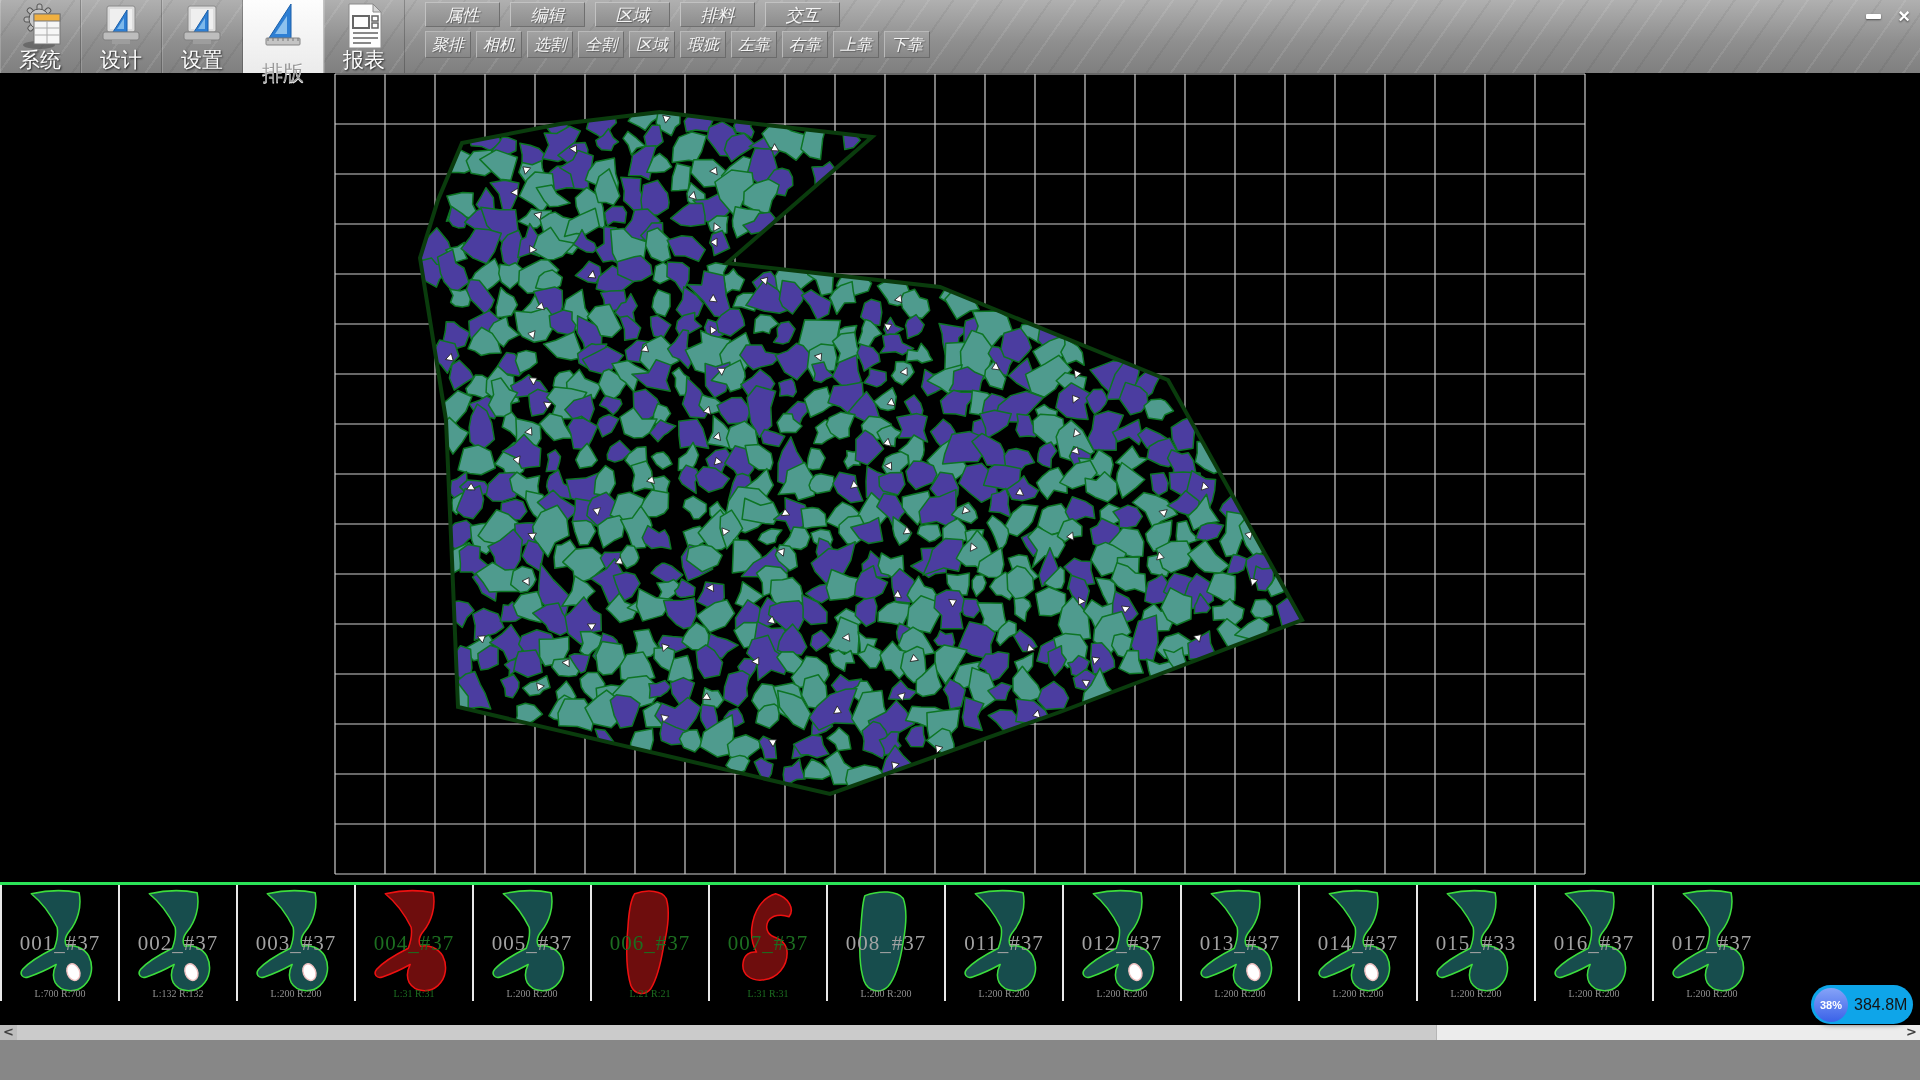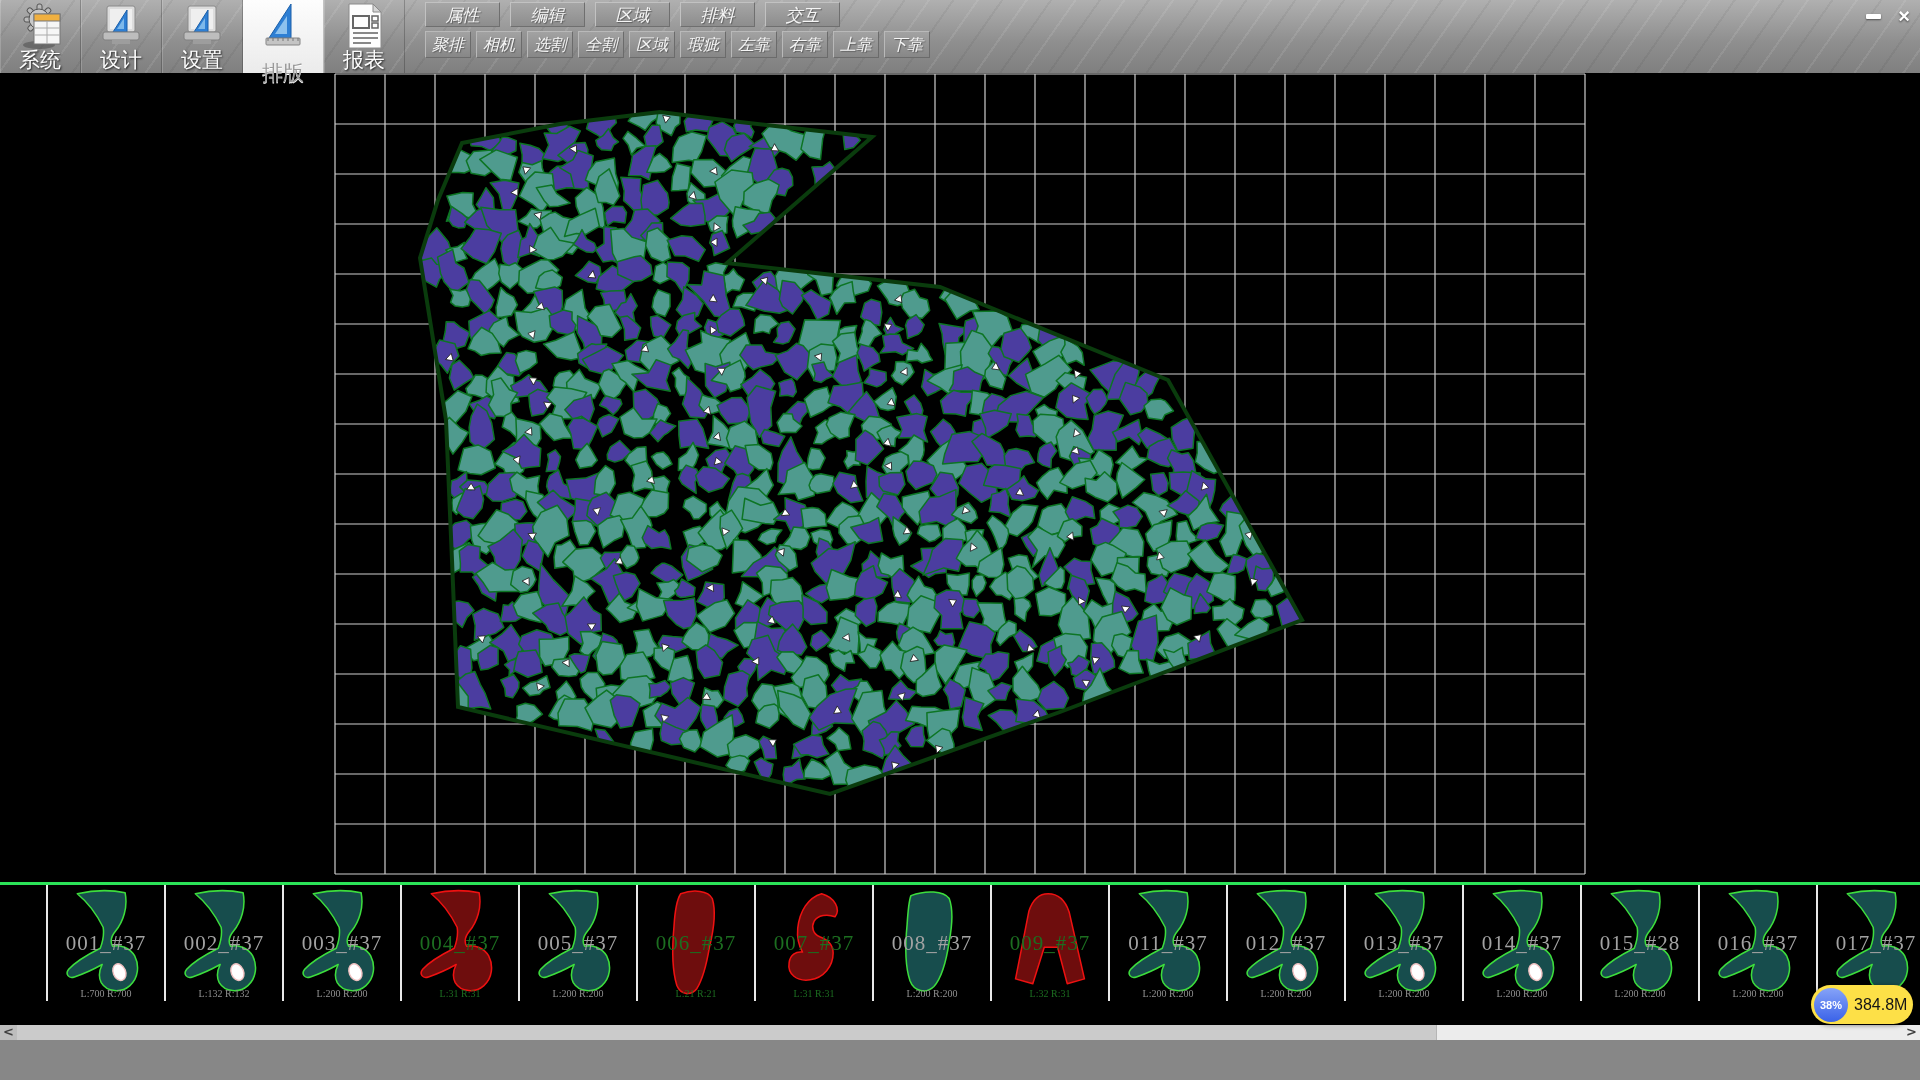--- a/index.html
+++ b/index.html
@@ -33,41 +33,41 @@
   .win-btn{width:26px;height:24px;display:flex;align-items:center;justify-content:center;
     color:#fff;font-size:20px;font-weight:bold;text-shadow:0 1px 2px rgba(0,0,0,.6);cursor:default;}
   .win-btn .minbar{display:block;width:15px;height:5px;background:#fff;border-radius:1px;box-shadow:0 1px 2px rgba(0,0,0,.5);}
 
   
   .canvas{position:absolute;left:0;top:73px;width:1920px;height:809px;background:#000;}
   .canvas svg{position:absolute;left:0;top:0;}
 
   
   .thumb-strip{position:absolute;left:0;top:882px;width:1920px;height:121px;background:#000;
-    border-top:3px solid #2be358;box-sizing:border-box;overflow:hidden;padding-left:46px;}
+    border-top:3px solid #2be358;box-sizing:border-box;overflow:hidden;}
   .cells{display:flex;height:118px;}
   .cell{position:relative;flex:0 0 118px;width:118px;height:116px;border-left:2px solid #e9e9e9;box-sizing:border-box;}
   .cell .shape-box{position:absolute;left:8px;top:3px;width:100px;height:110px;}
   .cell .id{position:absolute;top:46px;left:0;width:100%;text-align:center;
     font-family:"Liberation Serif",serif;font-size:21px;color:#a2a2a2;letter-spacing:1px;z-index:2;}
   .cell .lr{position:absolute;bottom:2px;left:0;width:100%;text-align:center;
     font-family:"Liberation Serif",serif;font-size:10px;color:#8f8f8f;z-index:2;}
   .cell.red .id,.cell.red .lr{color:#1c6e20;}
 
   
   .hscroll{position:absolute;left:0;top:1025px;width:1920px;height:15px;background:#ececec;}
   .hthumb{position:absolute;left:17px;top:0;width:1420px;height:15px;background:#cbcbcb;border-right:1px solid #b5b5b5;box-sizing:border-box;}
   .harrow{position:absolute;top:0;width:17px;height:15px;text-align:center;line-height:14px;
     font-size:13px;font-weight:bold;color:#3f3f3f;font-family:"DejaVu Sans",sans-serif;}
   .harrow.left{left:0;background:#bdbdbd;}
   .harrow.right{right:0;}
   .statusbar{position:absolute;left:0;top:1040px;width:1920px;height:40px;background:#878787;}
 
   
-  .pill{position:absolute;left:1811px;top:985px;width:102px;height:39px;background:#fde047;
+  .pill{position:absolute;left:1811px;top:985px;width:102px;height:39px;background:#0ea5e9;
     border-radius:20px;box-shadow:0 1px 5px rgba(0,0,0,.5);display:flex;align-items:center;z-index:9;}
   .pill-circle{width:34px;height:34px;margin-left:3px;border-radius:50%;
     background:linear-gradient(#86a3f8,#3a62e8);color:#fff;font-size:11px;font-weight:bold;
     display:flex;align-items:center;justify-content:center;}
   .pill-size{font-size:16px;color:#151515;margin-left:6px;text-align:right;}
 </style>
 </head>
 <body>
 
 <div class="app">
@@ -963,27 +963,20 @@
           <div class="id">007_#37</div>
           <div class="lr">L:31 R:31</div>
         </div>
         <div class="cell">
           <div class="shape-box"><svg width="100" height="110" viewBox="0 0 100 115">
               <path d="M28,8 C44,2 62,3 68,11 C72,22 71,40 68,56 C65,76 60,94 52,103 C44,111 31,108 27,97 C22,82 22,58 24,38 C25,22 26,13 28,8 Z" fill="#174d4d" stroke="#3ddd3d" stroke-width="1.6" stroke-linejoin="round"></path>
             </svg></div>
           <div class="id">008_#37</div>
           <div class="lr">L:200 R:200</div>
         </div>
-        <div class="cell red">
-          <div class="shape-box"><svg width="100" height="110" viewBox="0 0 100 115">
-              <path d="M48,6 C58,6 66,13 70,25 L86,95 L68,100 L58,62 L44,62 L32,100 L14,95 L28,24 C32,12 39,6 48,6 Z" fill="#6e0d0d" stroke="#ee1111" stroke-width="1.6" stroke-linejoin="round"></path>
-            </svg></div>
-          <div class="id">009_#37</div>
-          <div class="lr">L:32 R:31</div>
-        </div>
         <div class="cell">
           <div class="shape-box"><svg width="100" height="110" viewBox="0 0 100 115">
               <path d="M20,6 C38,2 56,2 70,5 C73,20 68,35 60,45 C55,51 54,56 57,61 C66,59 75,63 80,71 C85,81 84,94 75,102 C66,110 51,109 45,99 C42,93 43,86 46,80 C37,85 26,90 17,93 C11,95 7,90 11,85 C20,75 34,68 44,63 C47,55 48,47 47,41 C41,29 31,15 20,6 Z" fill="#174d4d" stroke="#3ddd3d" stroke-width="1.6" stroke-linejoin="round"></path>
             </svg></div>
           <div class="id">011_#37</div>
           <div class="lr">L:200 R:200</div>
         </div>
         <div class="cell">
           <div class="shape-box"><svg width="100" height="110" viewBox="0 0 100 115">
               <path d="M20,6 C38,2 56,2 70,5 C73,20 68,35 60,45 C55,51 54,56 57,61 C66,59 75,63 80,71 C85,81 84,94 75,102 C66,110 51,109 45,99 C42,93 43,86 46,80 C37,85 26,90 17,93 C11,95 7,90 11,85 C20,75 34,68 44,63 C47,55 48,47 47,41 C41,29 31,15 20,6 Z" fill="#174d4d" stroke="#3ddd3d" stroke-width="1.6" stroke-linejoin="round"></path>
@@ -1005,21 +998,21 @@
               <path d="M20,6 C38,2 56,2 70,5 C73,20 68,35 60,45 C55,51 54,56 57,61 C66,59 75,63 80,71 C85,81 84,94 75,102 C66,110 51,109 45,99 C42,93 43,86 46,80 C37,85 26,90 17,93 C11,95 7,90 11,85 C20,75 34,68 44,63 C47,55 48,47 47,41 C41,29 31,15 20,6 Z" fill="#174d4d" stroke="#3ddd3d" stroke-width="1.6" stroke-linejoin="round"></path>
               <ellipse cx="64" cy="88" rx="6.5" ry="9" fill="#ffffff" stroke="#f0c0c0" stroke-width="1.5" transform="rotate(-22 64 88)"></ellipse>
             </svg></div>
           <div class="id">014_#37</div>
           <div class="lr">L:200 R:200</div>
         </div>
         <div class="cell">
           <div class="shape-box"><svg width="100" height="110" viewBox="0 0 100 115">
               <path d="M20,6 C38,2 56,2 70,5 C73,20 68,35 60,45 C55,51 54,56 57,61 C66,59 75,63 80,71 C85,81 84,94 75,102 C66,110 51,109 45,99 C42,93 43,86 46,80 C37,85 26,90 17,93 C11,95 7,90 11,85 C20,75 34,68 44,63 C47,55 48,47 47,41 C41,29 31,15 20,6 Z" fill="#174d4d" stroke="#3ddd3d" stroke-width="1.6" stroke-linejoin="round"></path>
             </svg></div>
-          <div class="id">015_#28</div>
+          <div class="id">015_#33</div>
           <div class="lr">L:200 R:200</div>
         </div>
         <div class="cell">
           <div class="shape-box"><svg width="100" height="110" viewBox="0 0 100 115">
               <path d="M20,6 C38,2 56,2 70,5 C73,20 68,35 60,45 C55,51 54,56 57,61 C66,59 75,63 80,71 C85,81 84,94 75,102 C66,110 51,109 45,99 C42,93 43,86 46,80 C37,85 26,90 17,93 C11,95 7,90 11,85 C20,75 34,68 44,63 C47,55 48,47 47,41 C41,29 31,15 20,6 Z" fill="#174d4d" stroke="#3ddd3d" stroke-width="1.6" stroke-linejoin="round"></path>
             </svg></div>
           <div class="id">016_#37</div>
           <div class="lr">L:200 R:200</div>
         </div>
         <div class="cell">

